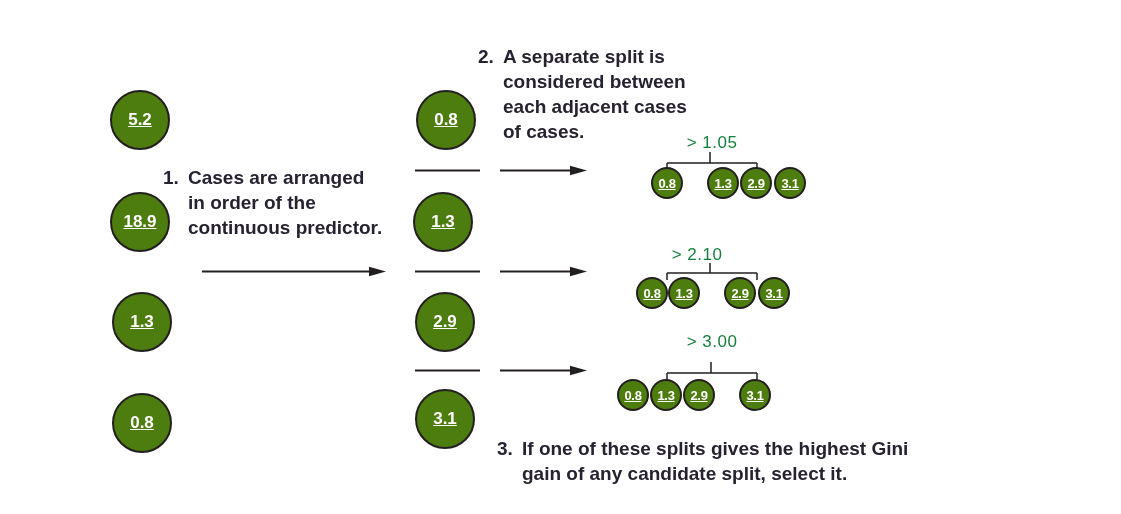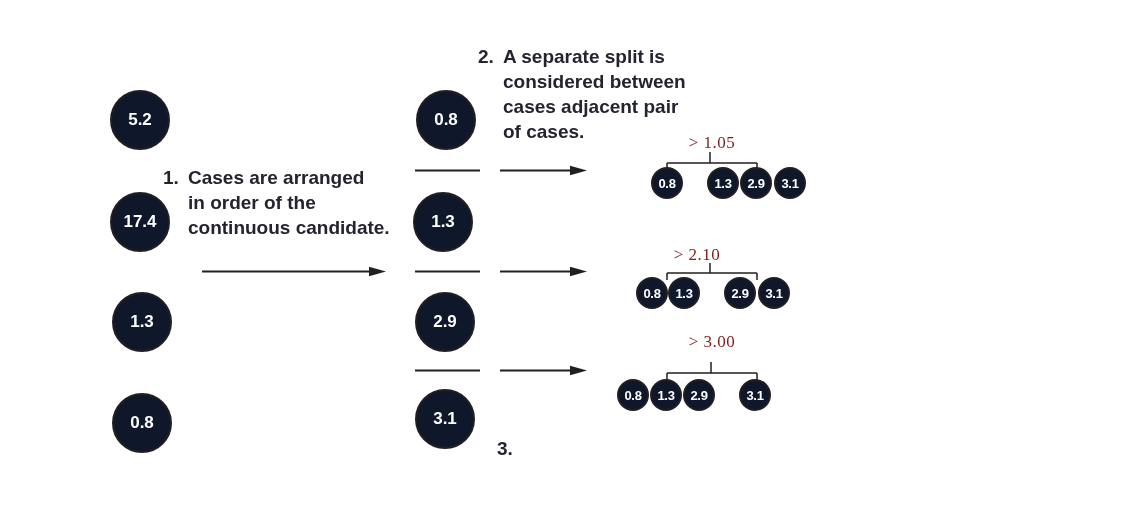--- a/index.html
+++ b/index.html
@@ -5,48 +5,48 @@
   html,body{margin:0;padding:0;background:#ffffff;}
   .canvas{
     position:relative;
     width:1121px;height:514px;
     background:#ffffff;
     font-family:"Liberation Sans","DejaVu Sans",sans-serif;
     overflow:hidden;
   }
   .node{
     position:absolute;
-    background:#0f172a;
+    background:#4d7c0f;
     border:2px solid #231f20;
     border-radius:50%;
     color:#ffffff;
     font-weight:bold;
     display:flex;align-items:center;justify-content:center;
     box-sizing:border-box;
+    text-decoration:underline;
   }
   .node.big{width:60px;height:60px;font-size:17px;}
   .node.small{width:32px;height:32px;font-size:13px;letter-spacing:-0.3px;}
   .caption{
     position:absolute;
     display:flex;
     color:#262230;
     font-weight:bold;
     font-size:19px;
     line-height:25px;
   }
   .cap-num{flex:0 0 25px;}
   .cap-text{white-space:pre-line;}
   .split-label{
     position:absolute;
     transform:translate(-50%,-50%);
-    color:#7f1d1d;
+    color:#15803d;
     font-size:17px;
     letter-spacing:0.5px;
     white-space:nowrap;
-    font-family:Liberation Serif, serif;
   }
   svg.overlay{position:absolute;left:0;top:0;}
   svg .ln{stroke:#231f20;stroke-width:1.8;fill:none;}
   svg .br{stroke:#231f20;stroke-width:1.5;fill:none;}
   svg .hd{fill:#231f20;stroke:none;}
 </style>
 </head>
 <body>
 
 <div class="canvas">
@@ -86,44 +86,46 @@
     </g>
     <g>
       <path class="br" d="M710 263 L710 273 M667 273 L757 273 M667 273 L667 280 M757 273 L757 280"></path>
     </g>
     <g>
       <path class="br" d="M711 362 L711 373 M667 373 L757 373 M667 373 L667 381 M757 373 L757 381"></path>
     </g>
   </svg>
 
   <div class="node big" style="left:110px;top:90px">5.2</div>
-  <div class="node big" style="left:110px;top:192px">17.4</div>
+  <div class="node big" style="left:110px;top:192px">18.9</div>
   <div class="node big" style="left:112px;top:292px">1.3</div>
   <div class="node big" style="left:112px;top:393px">0.8</div>
 
   <div class="node big" style="left:416px;top:90px">0.8</div>
   <div class="node big" style="left:413px;top:192px">1.3</div>
   <div class="node big" style="left:415px;top:292px">2.9</div>
   <div class="node big" style="left:415px;top:389px">3.1</div>
 
   <div class="caption" style="left:163px;top:165px;width:265px">
     <span class="cap-num">1.</span>
     <span class="cap-text">Cases are arranged
 in order of the
-continuous candidate.</span>
+continuous predictor.</span>
   </div>
   <div class="caption" style="left:478px;top:44px;width:250px">
     <span class="cap-num">2.</span>
     <span class="cap-text">A separate split is
 considered between
-cases adjacent pair
+each adjacent cases
 of cases.</span>
   </div>
   <div class="caption" style="left:497px;top:436px;width:520px">
     <span class="cap-num">3.</span>
+    <span class="cap-text">If one of these splits gives the highest Gini
+gain of any candidate split, select it.</span>
   </div>
 
   <div class="split-label" style="left:712px;top:143px">&gt; 1.05</div>
   <div class="node small" style="left:651px;top:167px">0.8</div>
   <div class="node small" style="left:707px;top:167px">1.3</div>
   <div class="node small" style="left:740px;top:167px">2.9</div>
   <div class="node small" style="left:774px;top:167px">3.1</div>
 
   <div class="split-label" style="left:697px;top:255px">&gt; 2.10</div>
   <div class="node small" style="left:636px;top:277px">0.8</div>

